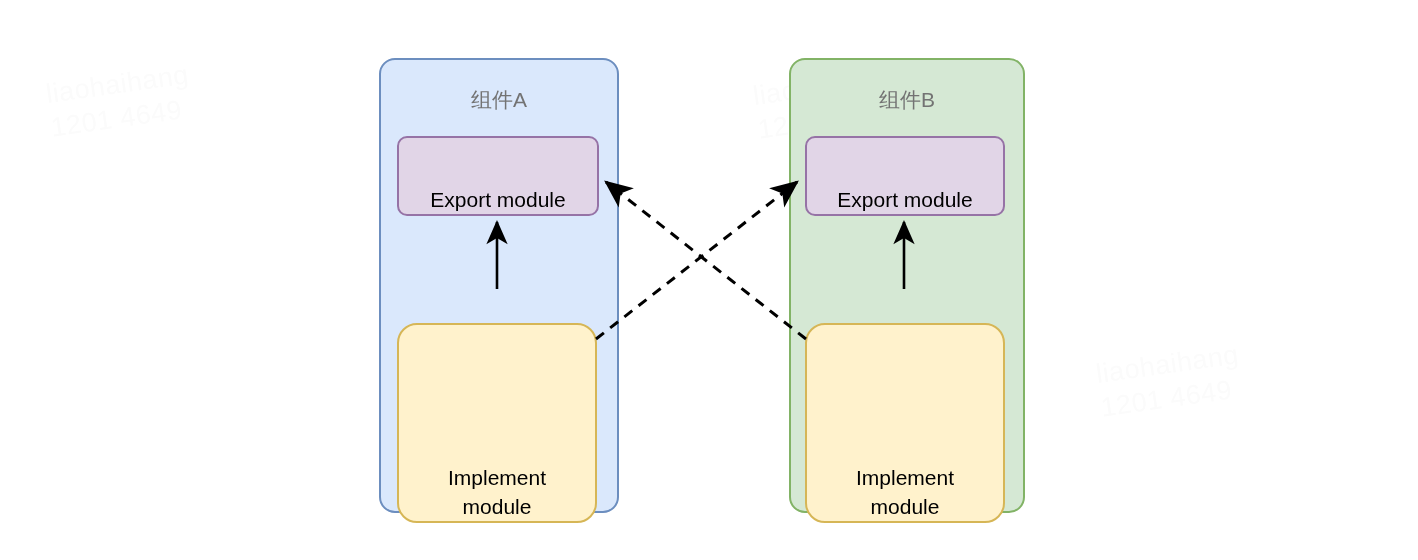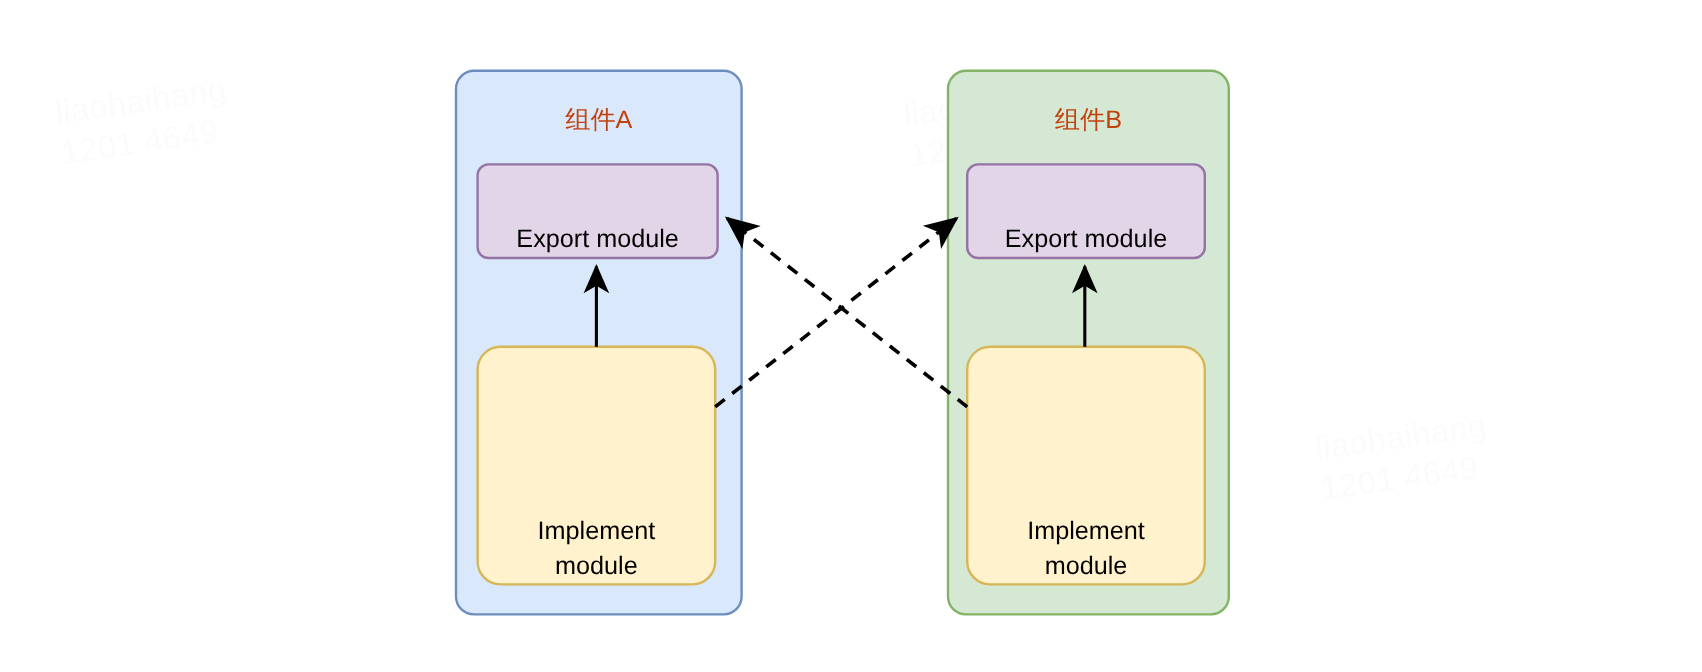--- a/index.html
+++ b/index.html
@@ -42,21 +42,21 @@
     border-radius: 16px;
     border-style: solid;
     border-width: 2px;
   }
   .container-title {
     position: absolute;
     left: 0;
     right: 0;
     text-align: center;
     font-size: 21px;
-    color: #c2410c;
+    color: #737373;
     white-space: nowrap;
   }
 
   .comp-a {
     left: 379px; top: 58px;
     width: 240px; height: 455px;
     background: #dae8fc;
     border-color: #6c8ebf;
   }
   .comp-b {
@@ -84,20 +84,21 @@
   }
   .node-export {
     border-radius: 10px;
     background: #e1d5e7;
     border-color: #9673a6;
   }
   .node-implement {
     border-radius: 20px;
     background: #fff2cc;
     border-color: #d6b656;
+    margin-top: 35px;
   }
 
   .export-a    { left: 397px; top: 136px; width: 202px; height: 80px; }
   .implement-a { left: 397px; top: 288px; width: 200px; height: 200px; }
   .export-b    { left: 805px; top: 136px; width: 200px; height: 80px; }
   .implement-b { left: 805px; top: 288px; width: 200px; height: 200px; }
 
   
   #edges {
     position: absolute;

